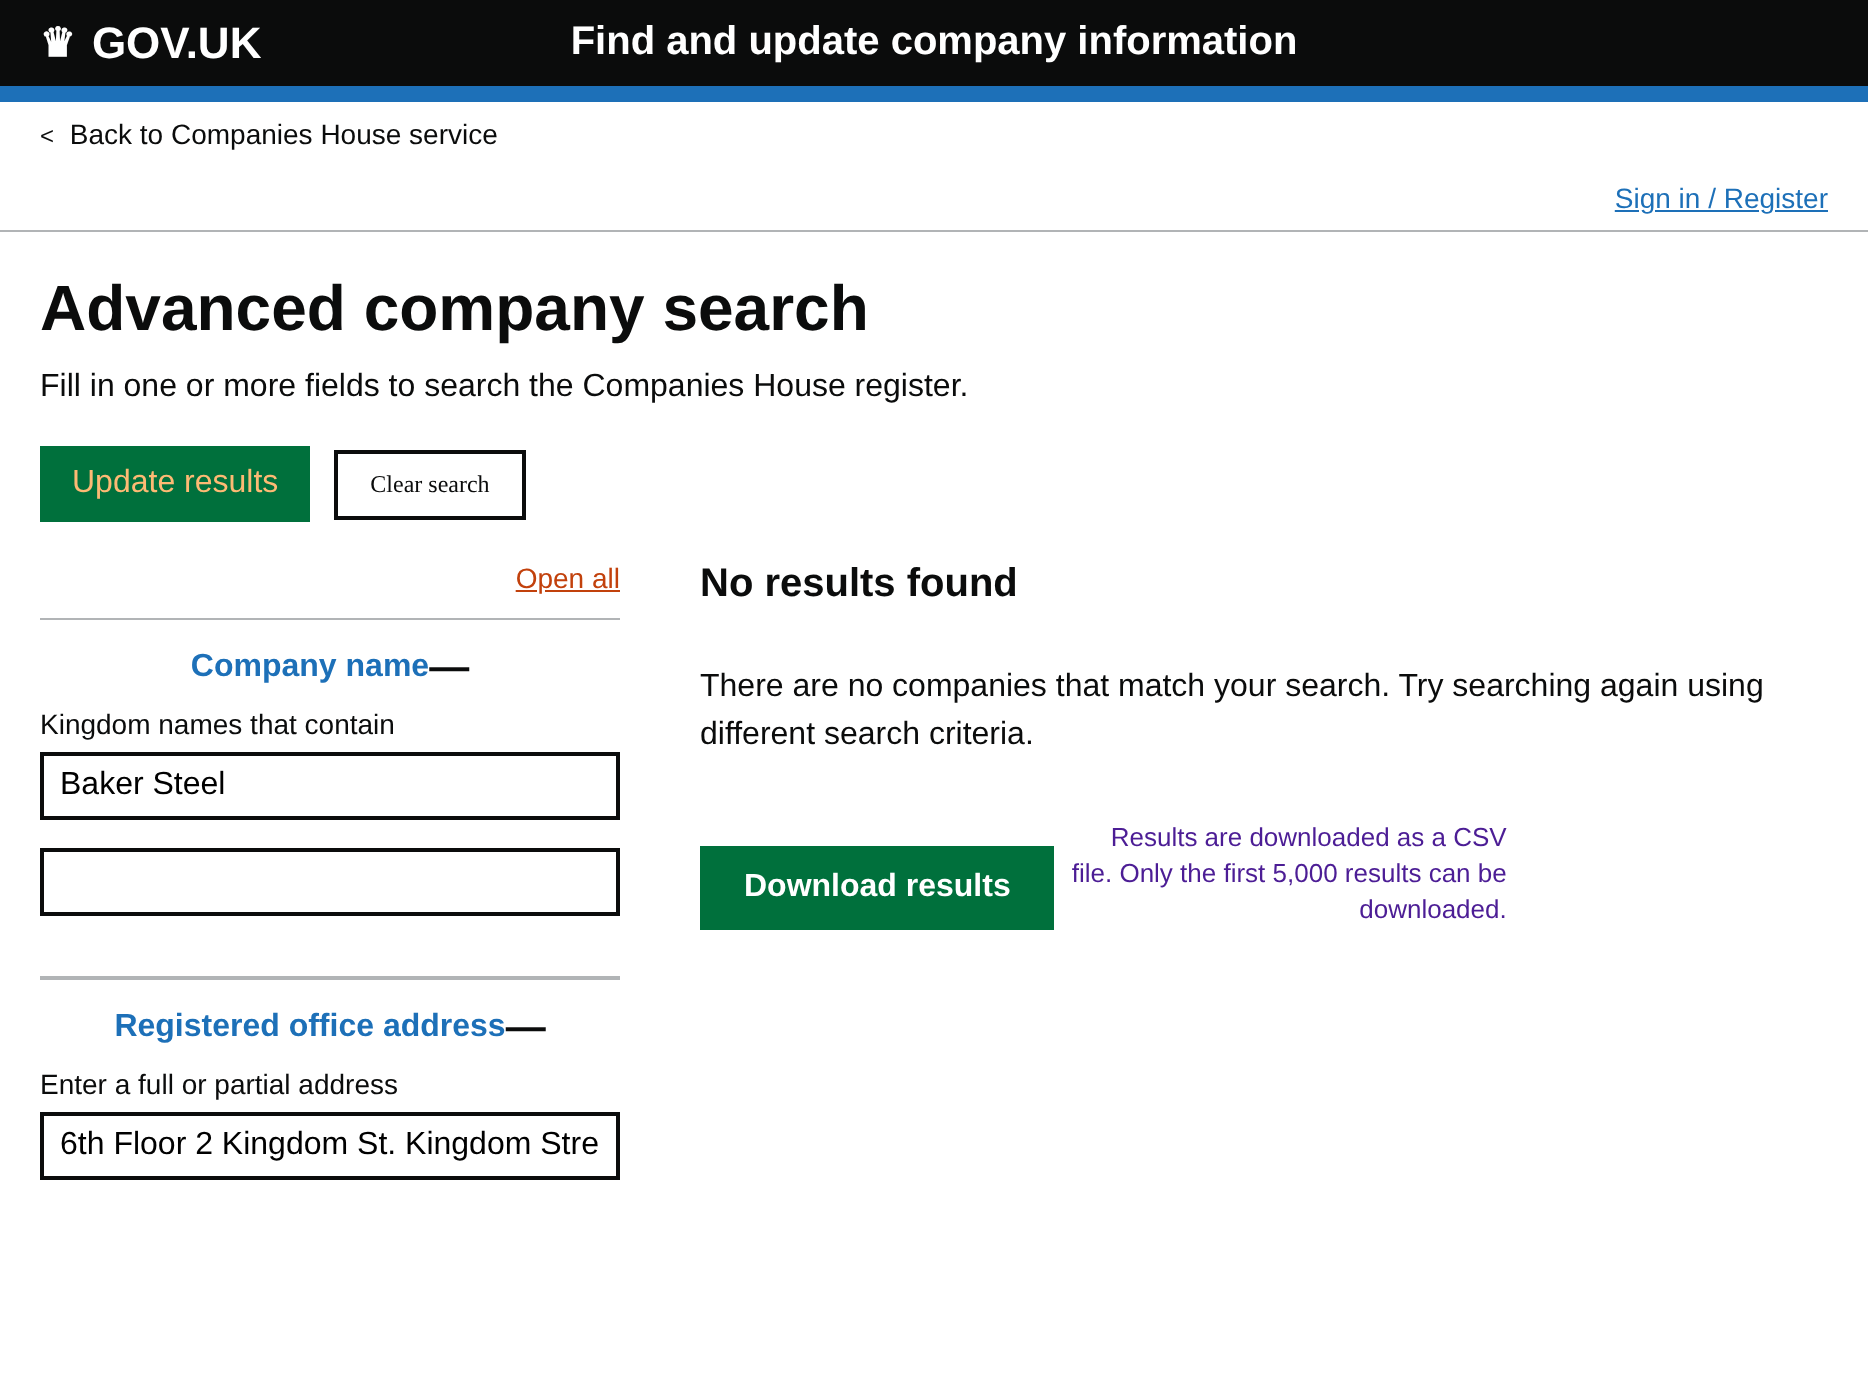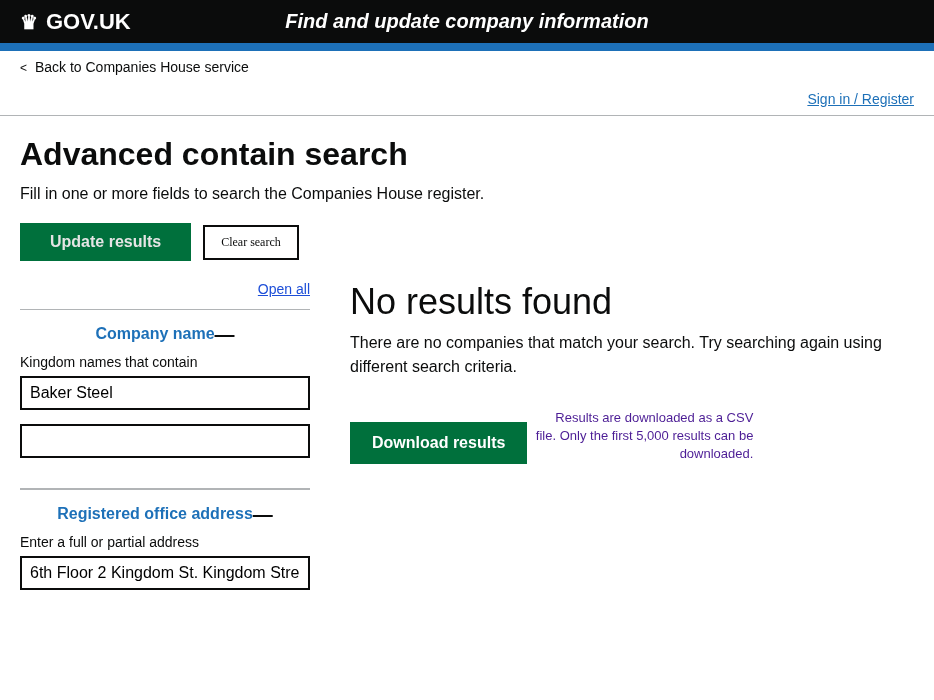--- a/index.html
+++ b/index.html
@@ -25,21 +25,20 @@
       font-weight: bold;
     }
     .gov-header .logo-area .crown {
       font-size: 20px;
     }
     .gov-header .site-title {
       color: #fff;
       font-size: 20px;
       font-weight: bold;
       text-align: center;
-      font-style: italic;
     }
     .blue-bar {
       height: 8px;
       background: #1d70b8;
     }
 
     
     .back-link-bar {
       padding: 8px 20px;
       font-size: 14px;
@@ -79,25 +78,25 @@
 
     
     .buttons-row {
       display: flex;
       align-items: center;
       gap: 12px;
       margin-bottom: 20px;
     }
     .btn-update {
       background: #00703c;
-      color: #e5e5e5;
+      color: #fdba74;
       border: 2px solid #00703c;
-      padding: 8px 28px;
-      font-size: 16px;
-      font-weight: bold;
+      padding: 8px 14px;
+      font-size: 16px;
+      font-weight: normal;
       cursor: pointer;
     }
     .btn-clear {
       background: #fff;
       color: #0b0c0c;
       border: 2px solid #0b0c0c;
       padding: 8px 16px;
       font-size: 12px;
       cursor: pointer;
       font-family: Liberation Serif, serif;
@@ -113,21 +112,21 @@
     .sidebar {
       width: 290px;
       flex-shrink: 0;
     }
     .open-all-row {
       display: flex;
       justify-content: flex-end;
       margin-bottom: 12px;
     }
     .open-all-row a {
-      color: #1d4ed8;
+      color: #c2410c;
       text-decoration: underline;
       font-size: 14px;
       cursor: pointer;
     }
 
     .filter-section {
       border-top: 1px solid #b1b4b6;
       margin-bottom: 0;
     }
     .filter-header {
@@ -169,23 +168,23 @@
       border: none;
       border-top: 1px solid #b1b4b6;
       margin: 0 0 0 0;
     }
 
     
     .results-area {
       flex: 1;
     }
     .results-title {
-      font-size: 36px;
-      font-weight: normal;
-      margin-bottom: 8px;
+      font-size: 20px;
+      font-weight: bold;
+      margin-bottom: 28px;
     }
     .results-desc {
       font-size: 16px;
       margin-bottom: 30px;
       line-height: 1.5;
     }
     .download-row {
       display: flex;
       align-items: flex-end;
       gap: 6px;
@@ -225,21 +224,21 @@
     <span>Back to Companies House service</span>
   </a>
 </div>
 
 <div class="sign-in-row">
   <a href="#">Sign in / Register</a>
 </div>
 
 <div class="main-container">
 
-  <h1 class="page-title">Advanced contain search</h1>
+  <h1 class="page-title">Advanced company search</h1>
   <p class="page-desc">Fill in one or more fields to search the Companies House register.</p>
 
   <div class="buttons-row">
     <button class="btn-update">Update results</button>
     <button class="btn-clear">Clear search</button>
   </div>
 
   <div class="content-area">
 
     <aside class="sidebar">

